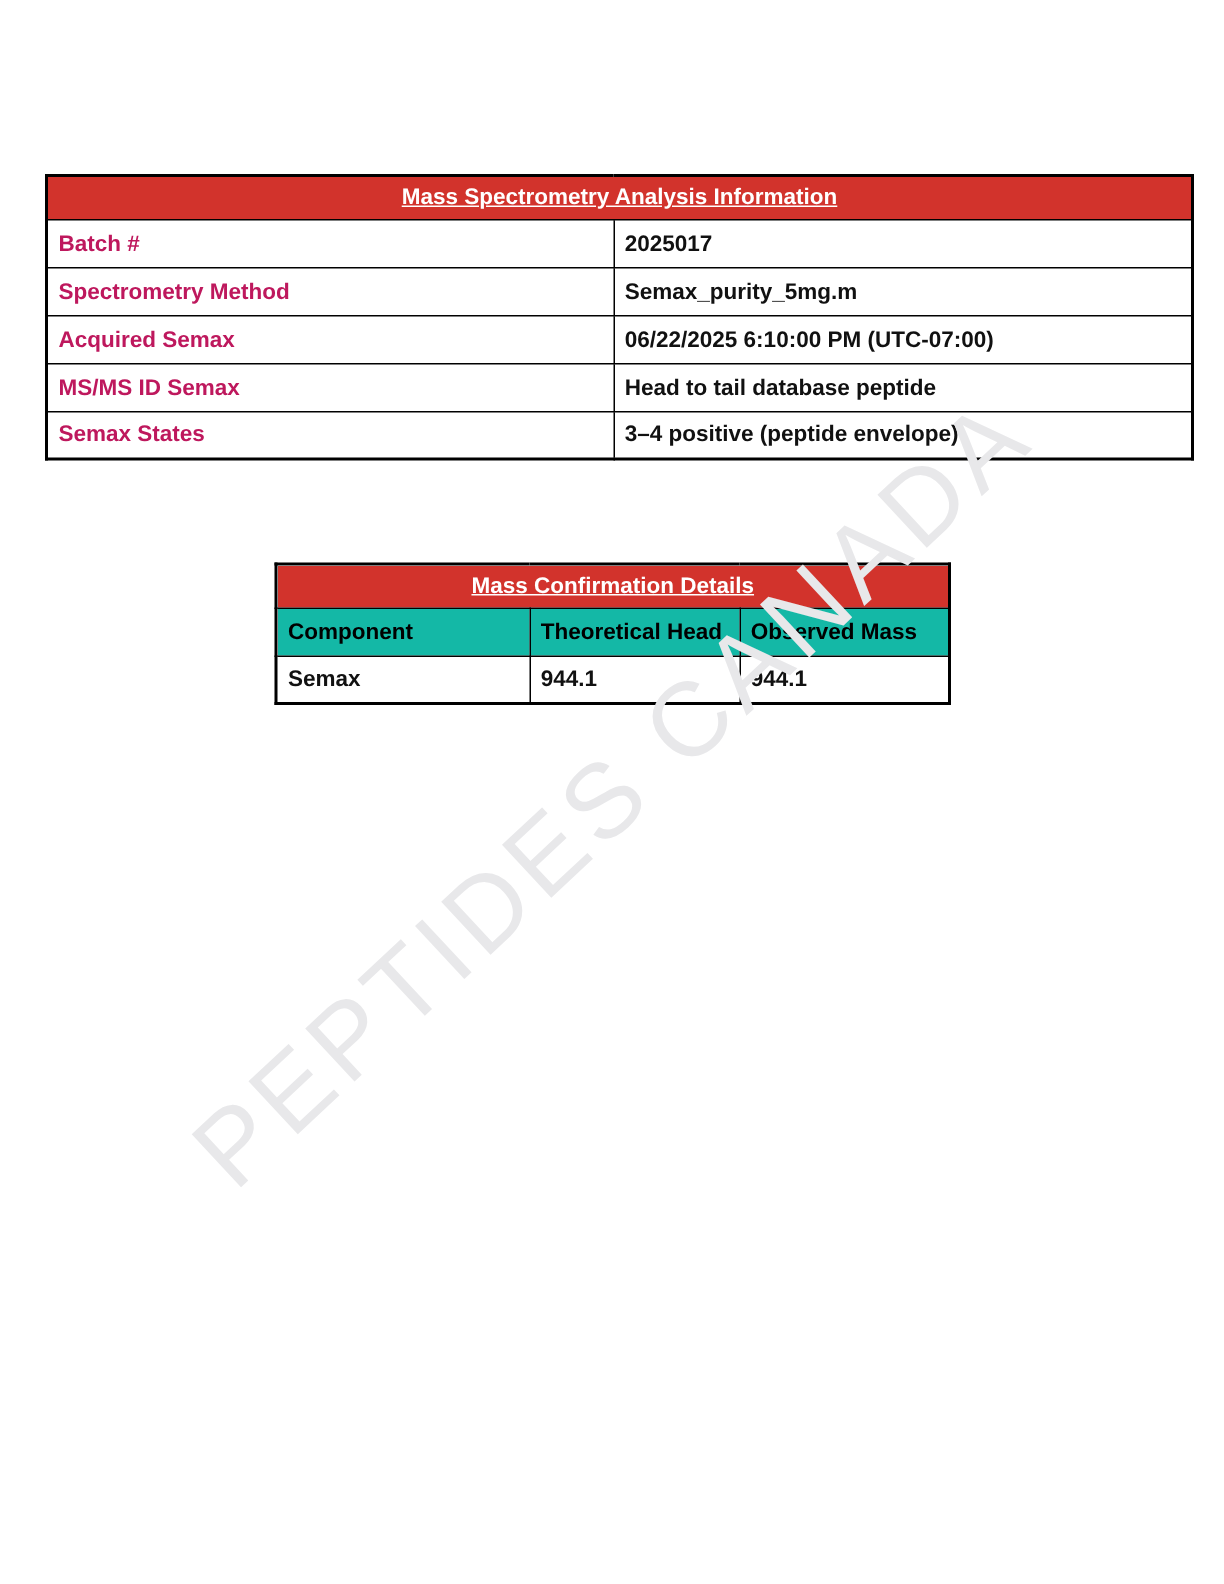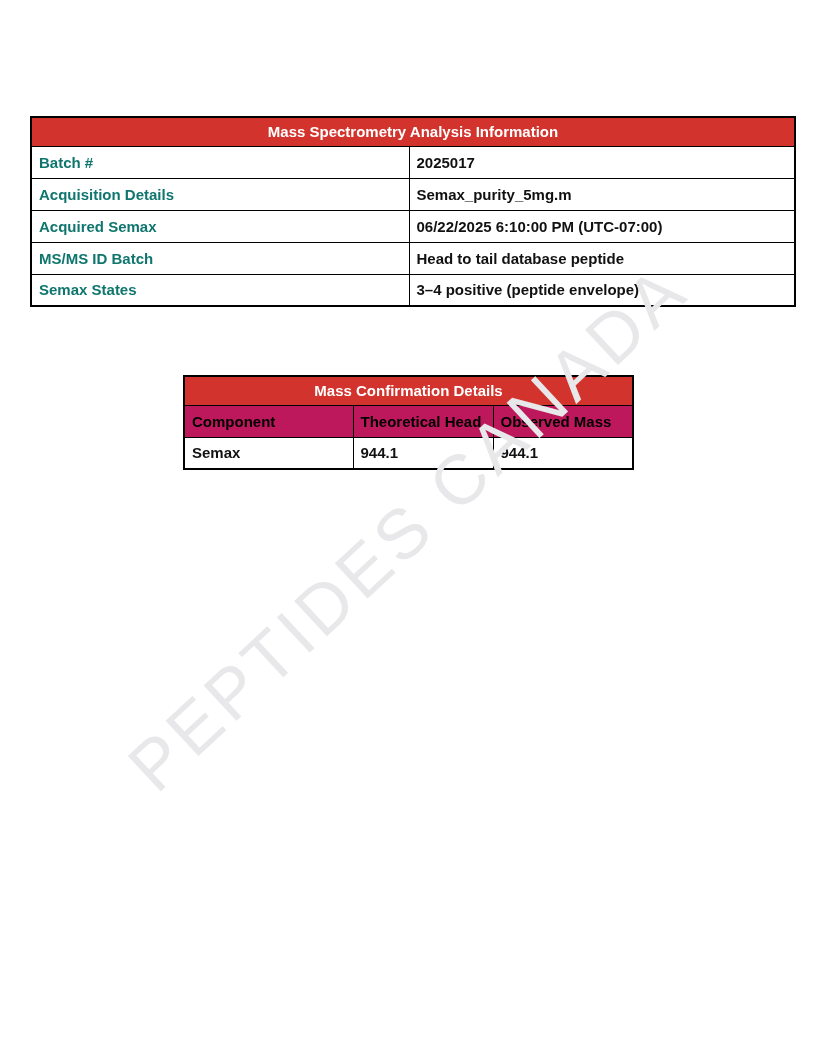--- a/index.html
+++ b/index.html
@@ -44,24 +44,25 @@
     overflow: hidden;
     white-space: nowrap;
   }
   .doc-table .title-cell {
     background: var(--header-red);
     color: var(--header-text);
     font-weight: bold;
     text-align: center;
     height: 29px;
     font-size: 15px;
+    text-decoration: underline;
   }
-  .doc-table .label-cell { font-weight: bold; color: #0f766e; }
+  .doc-table .label-cell { font-weight: bold; color: #be185d; }
   .doc-table .value-cell { font-weight: bold; }
-  .doc-table .col-head { font-weight: bold; color: #000000; background: #be185d; }
+  .doc-table .col-head { font-weight: bold; color: #000000; background: #14b8a6; }
   .doc-table tr.data-row td, .doc-table tr.head-row th { height: 32px; }
 
   #analysis-table { left: 30px; top: 116px; width: 764px; }
   #analysis-table col.c-label { width: 378px; }
   #analysis-table col.c-value { width: 386px; }
 
   #confirmation-table { left: 183px; top: 375px; width: 449px; }
   #confirmation-table col.c1 { width: 169px; }
   #confirmation-table col.c2 { width: 140px; }
   #confirmation-table col.c3 { width: 140px; }
@@ -93,29 +94,29 @@
       </colgroup>
     <tbody>
       <tr>
         <td class="title-cell" colspan="2">Mass Spectrometry Analysis Information</td>
       </tr>
       <tr class="data-row">
         <td class="label-cell">Batch #</td>
         <td class="value-cell">2025017</td>
       </tr>
       <tr class="data-row">
-        <td class="label-cell">Acquisition Details</td>
+        <td class="label-cell">Spectrometry Method</td>
         <td class="value-cell">Semax_purity_5mg.m</td>
       </tr>
       <tr class="data-row">
         <td class="label-cell">Acquired Semax</td>
         <td class="value-cell">06/22/2025 6:10:00 PM (UTC-07:00)</td>
       </tr>
       <tr class="data-row">
-        <td class="label-cell">MS/MS ID Batch</td>
+        <td class="label-cell">MS/MS ID Semax</td>
         <td class="value-cell">Head to tail database peptide</td>
       </tr>
       <tr class="data-row">
         <td class="label-cell">Semax States</td>
         <td class="value-cell">3–4 positive (peptide envelope)</td>
       </tr>
     </tbody>
   </table>
 
   <table class="doc-table" id="confirmation-table">

